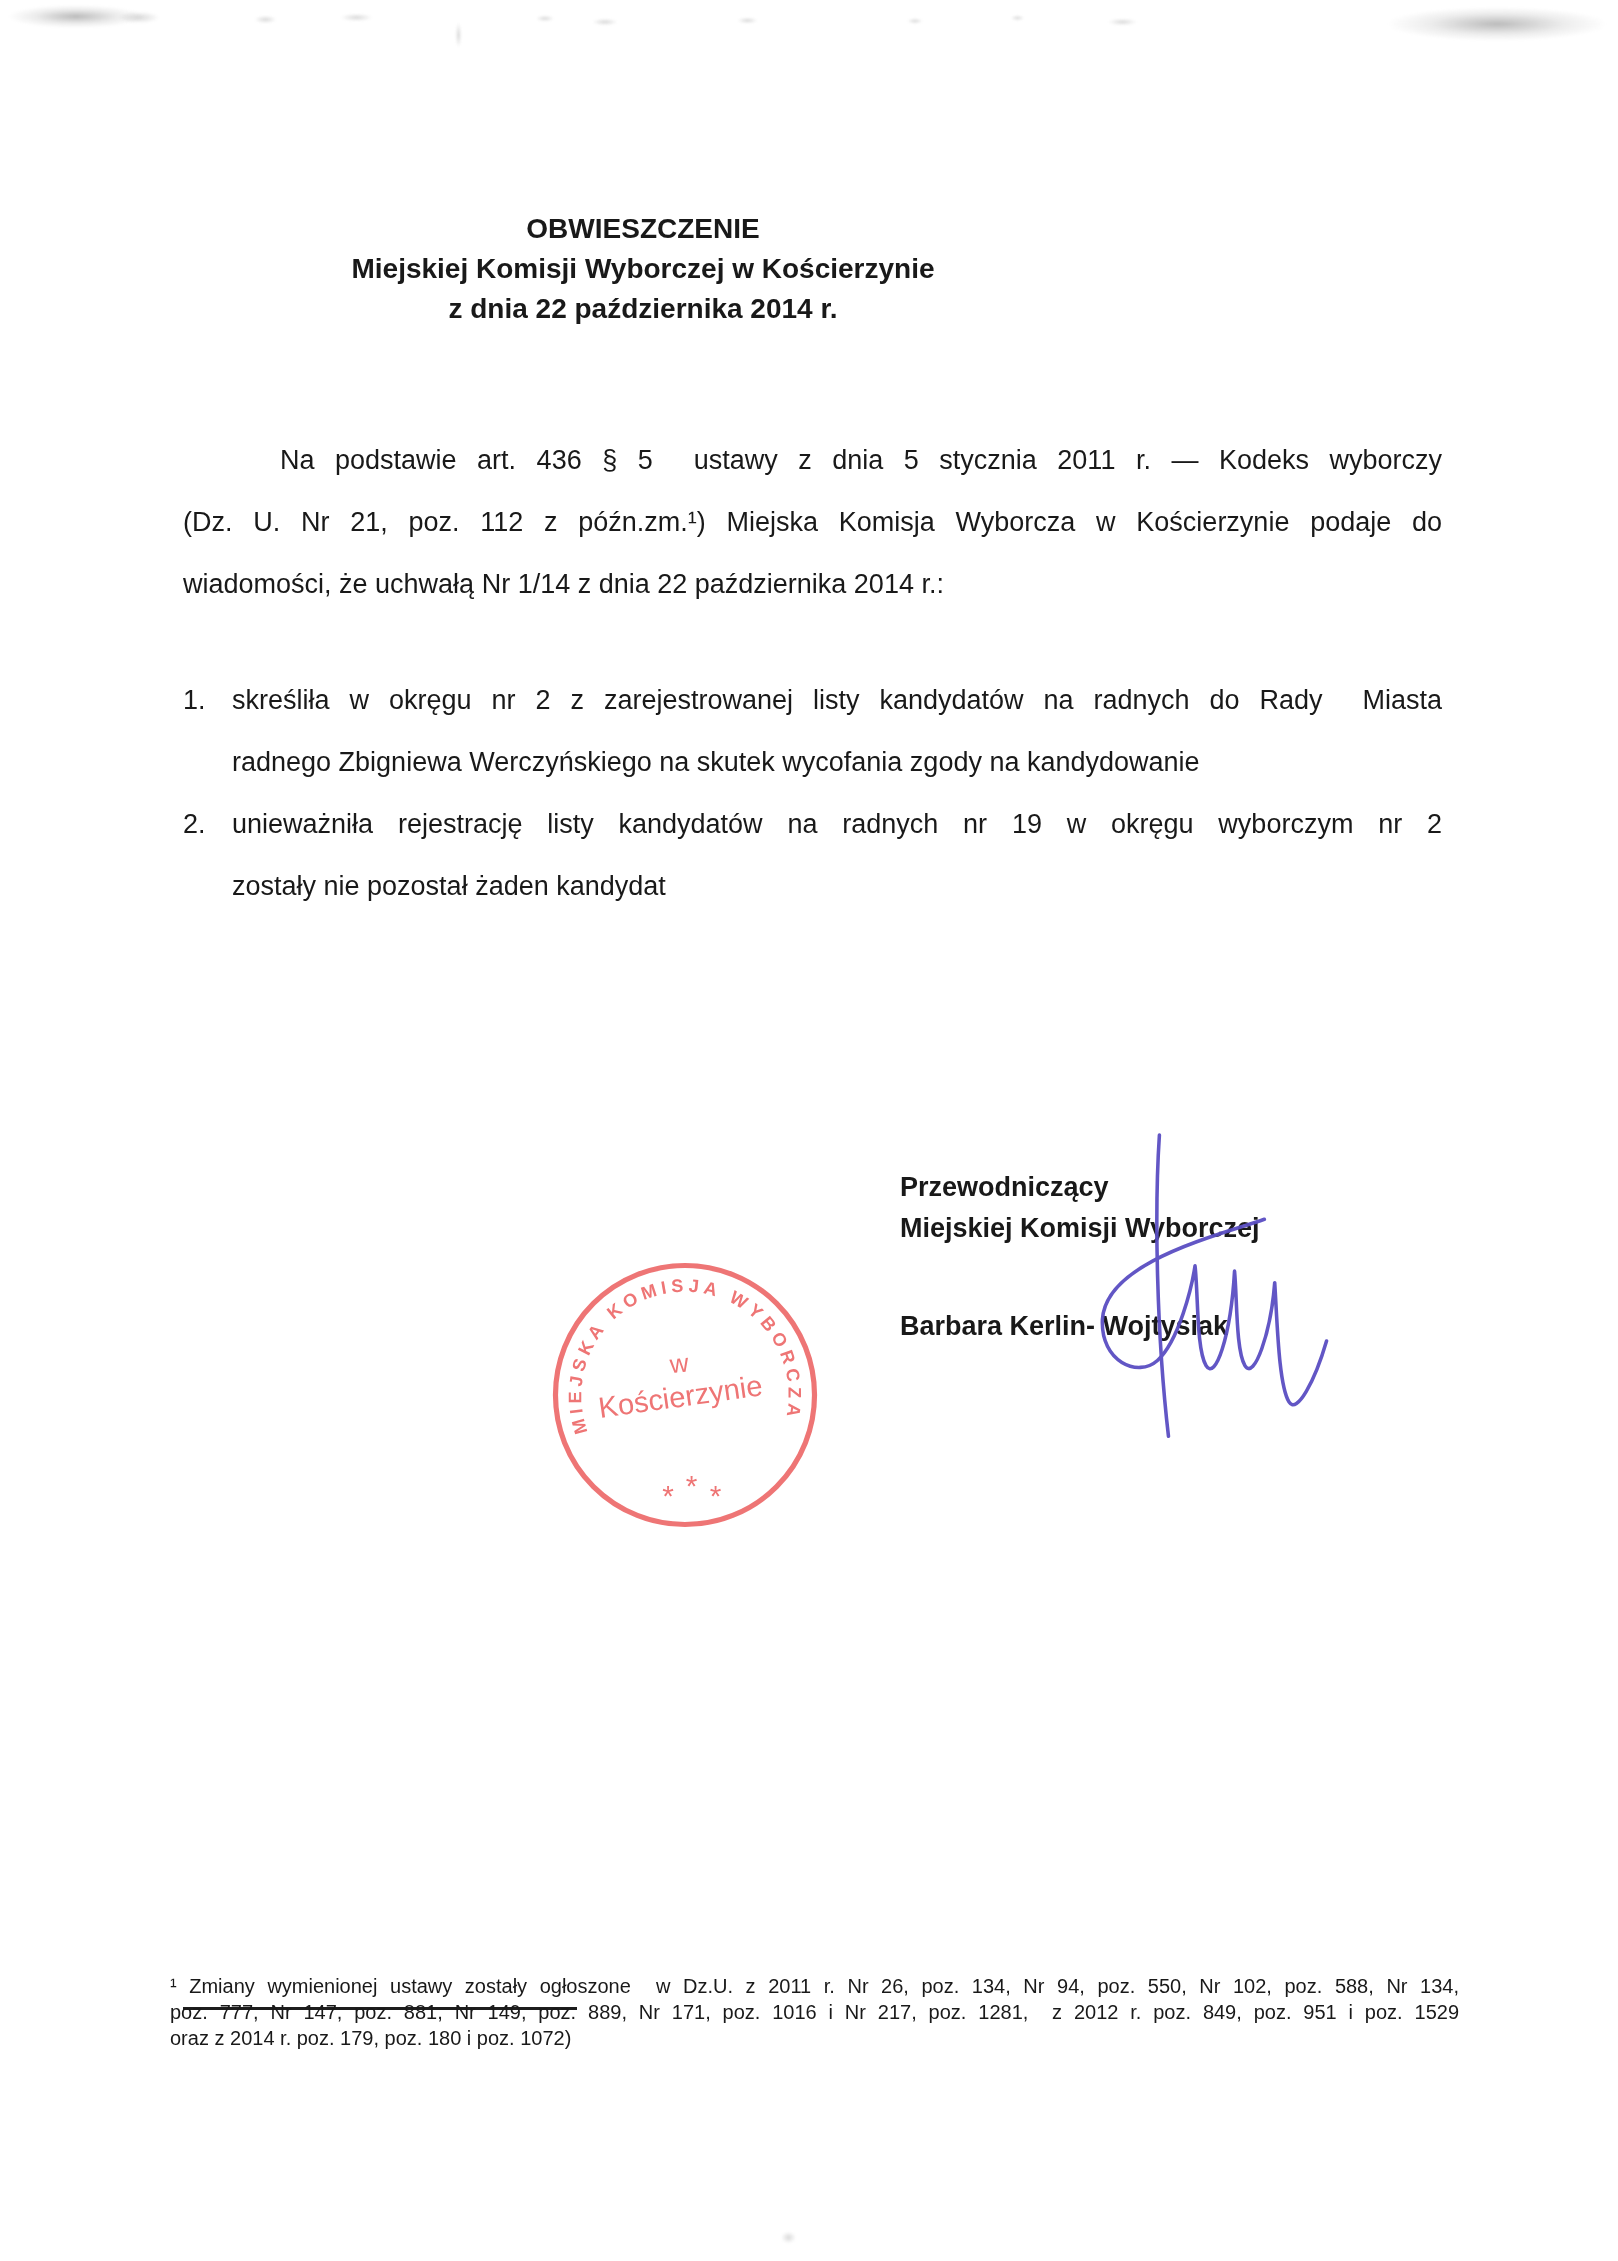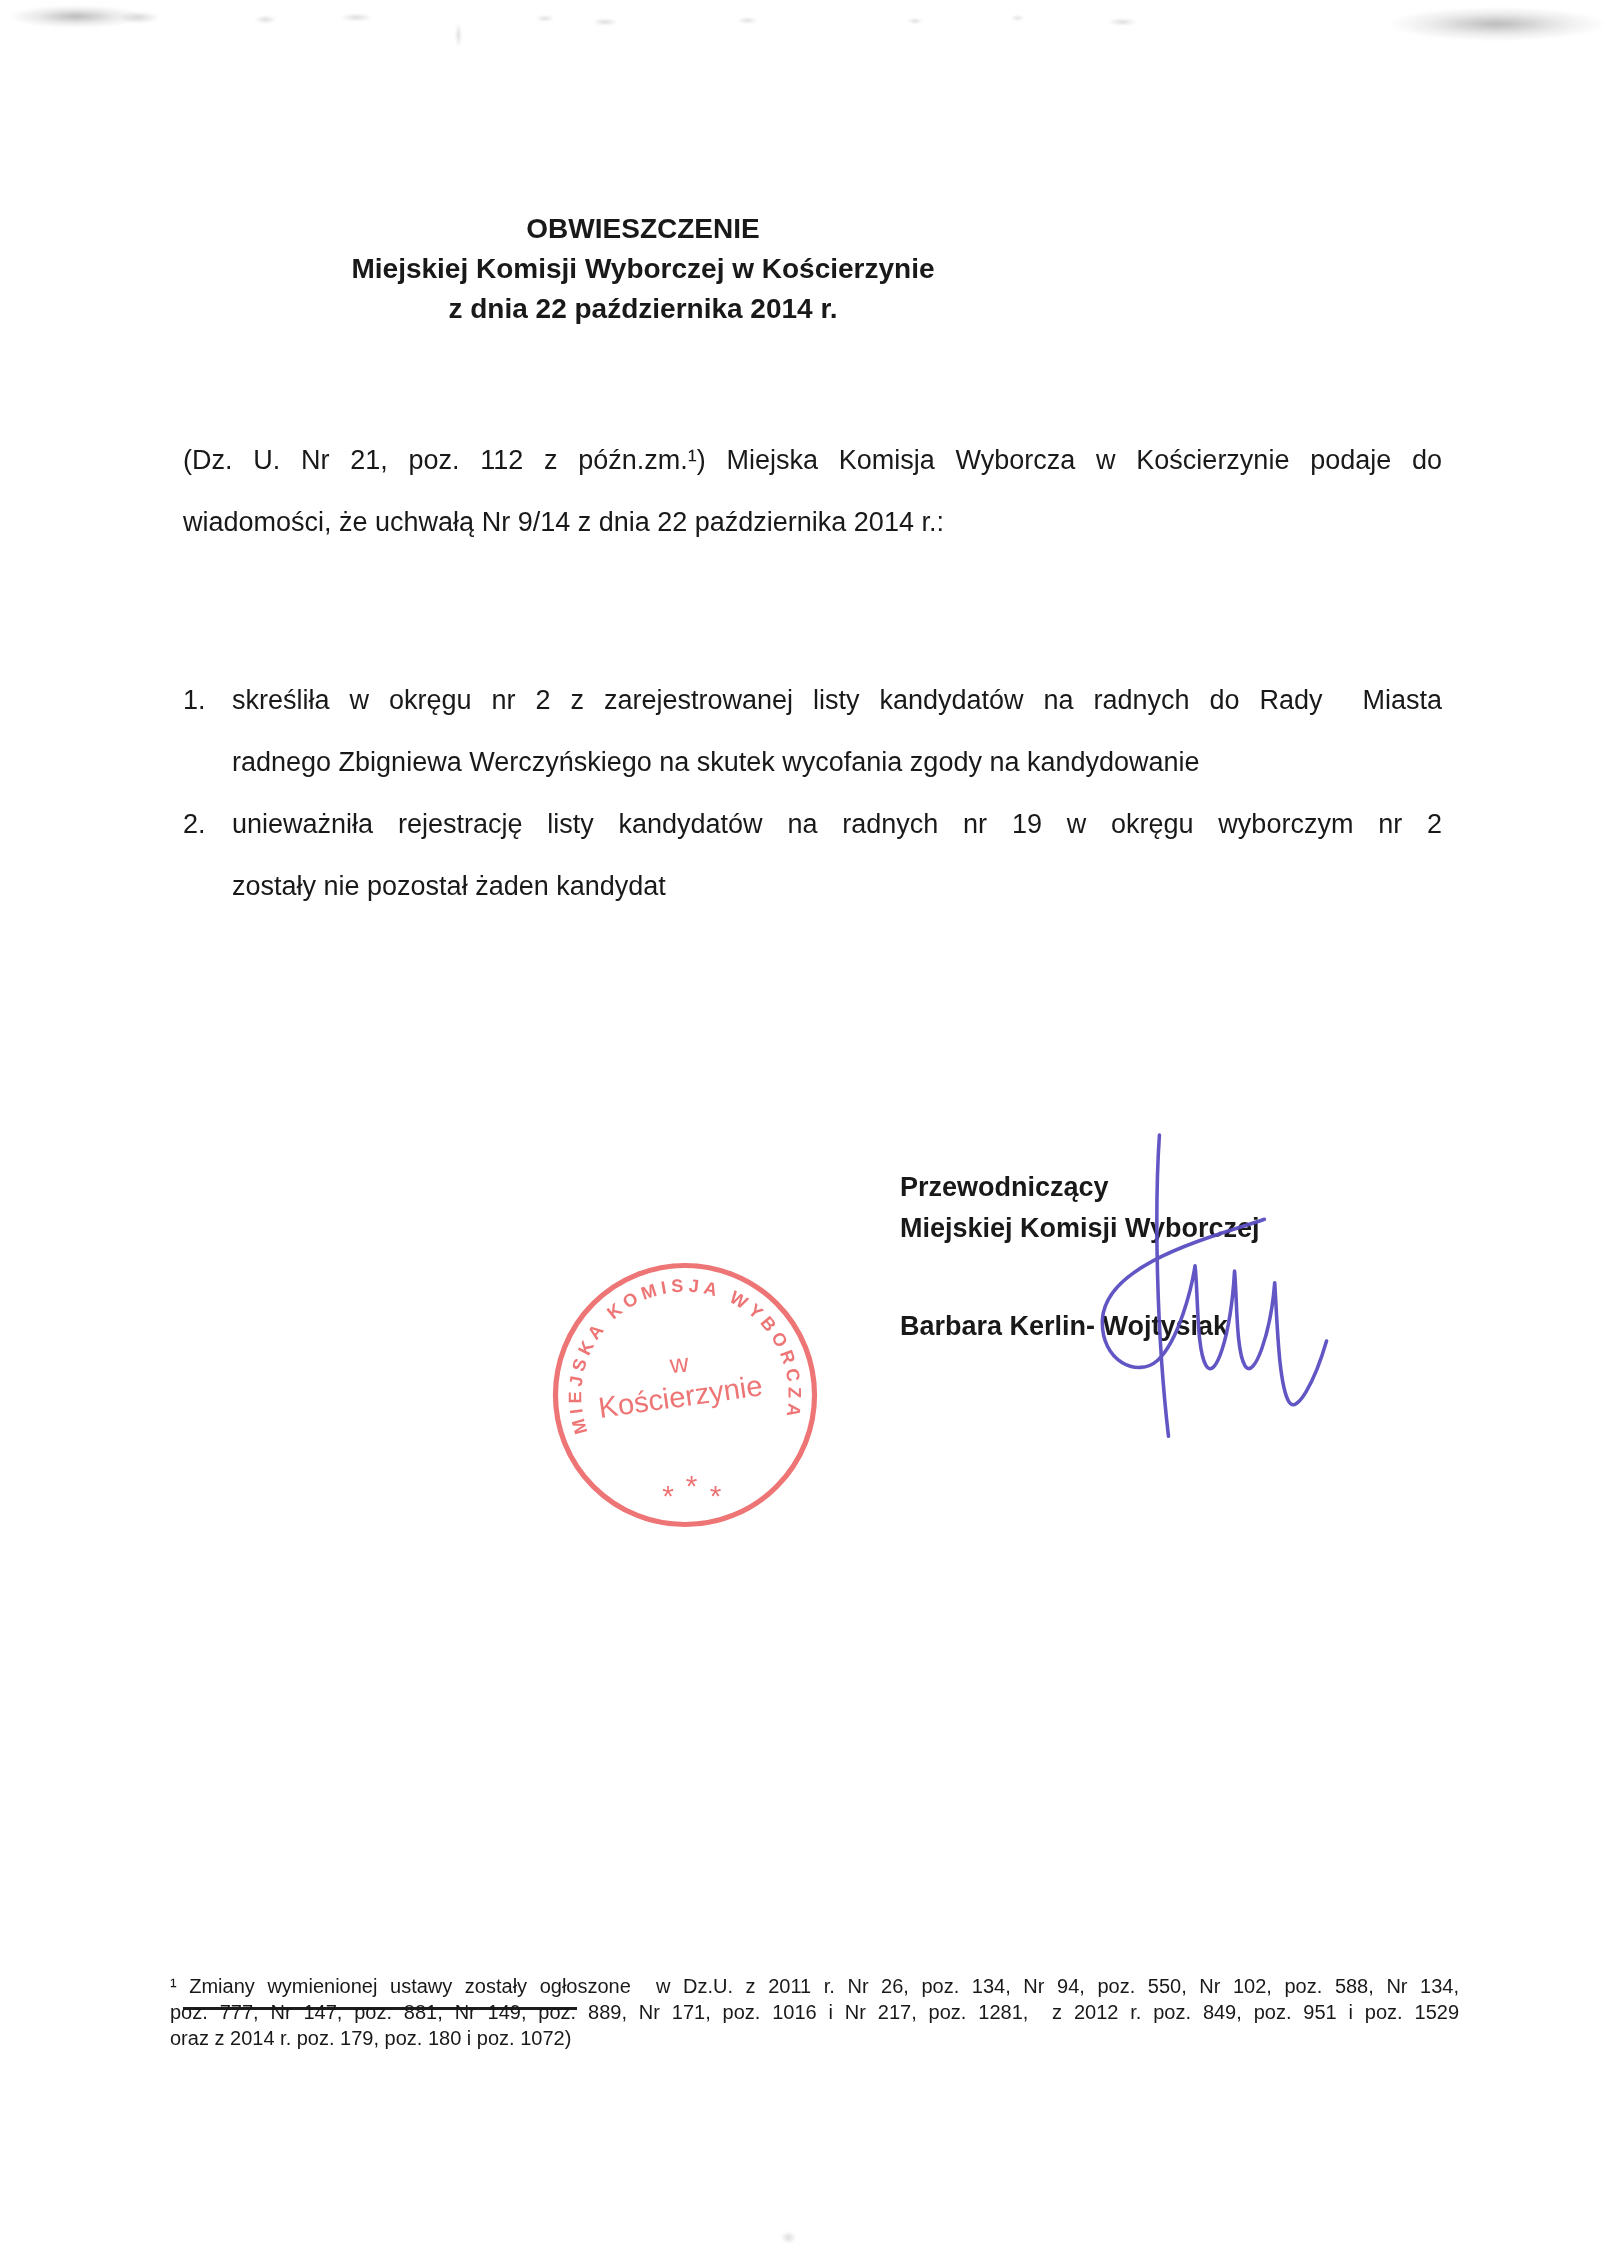--- a/index.html
+++ b/index.html
@@ -66,22 +66,23 @@
   <div class="smudge sm-g" style="left:1387px;top:6.5px;width:220px;height:34px;"></div>
   <div class="smudge sm-l" style="left:778px;top:2229px;width:21px;height:17px;"></div>
 
   <div class="title-block">
     <div class="bodyline">OBWIESZCZENIE</div>
     <div class="bodyline">Miejskiej Komisji Wyborczej w Kościerzynie</div>
     <div class="bodyline">z dnia 22 października 2014 r.</div>
   </div>
 
   <div class="intro">
+    <div class="bodyline jline indent">Na podstawie art. 436 § 5  ustawy z dnia 5 stycznia 2011 r. — Kodeks wyborczy</div>
     <div class="bodyline jline">(Dz. U. Nr 21, poz. 112 z późn.zm.¹) Miejska Komisja Wyborcza w Kościerzynie podaje do</div>
-    <div class="bodyline">wiadomości, że uchwałą Nr 9/14 z dnia 22 października 2014 r.:</div>
+    <div class="bodyline">wiadomości, że uchwałą Nr 1/14 z dnia 22 października 2014 r.:</div>
   </div>
 
   <div class="list">
     <div class="item">
       <div class="num">1.</div>
       <div class="itemlines">
         <div class="bodyline jline">skreśliła w okręgu nr 2 z zarejestrowanej listy kandydatów na radnych do Rady  Miasta</div>
         <div class="bodyline">radnego Zbigniewa Werczyńskiego na skutek wycofania zgody na kandydowanie</div>
       </div>
     </div>

